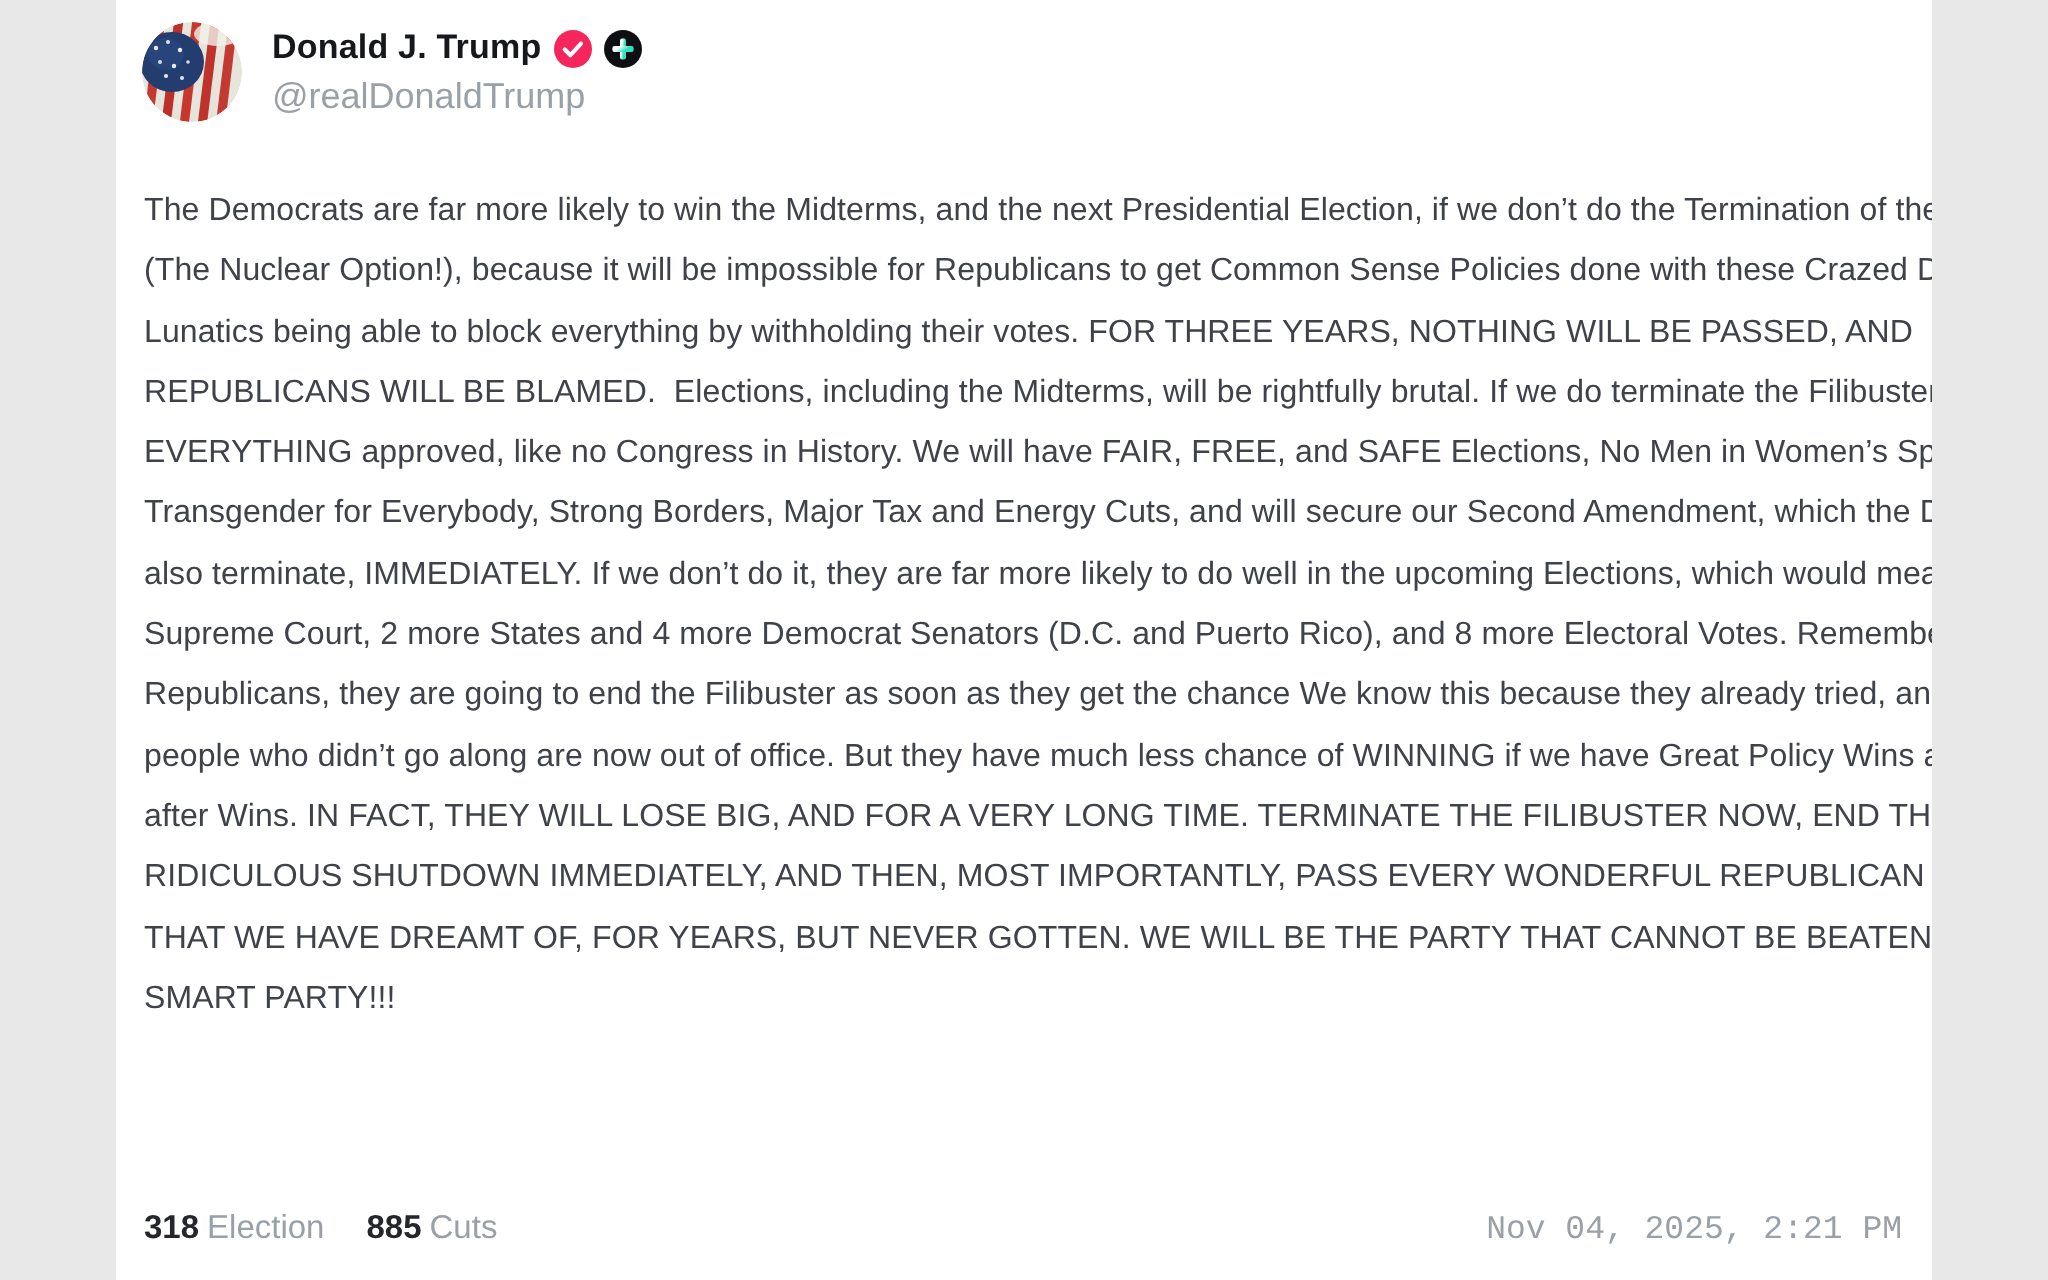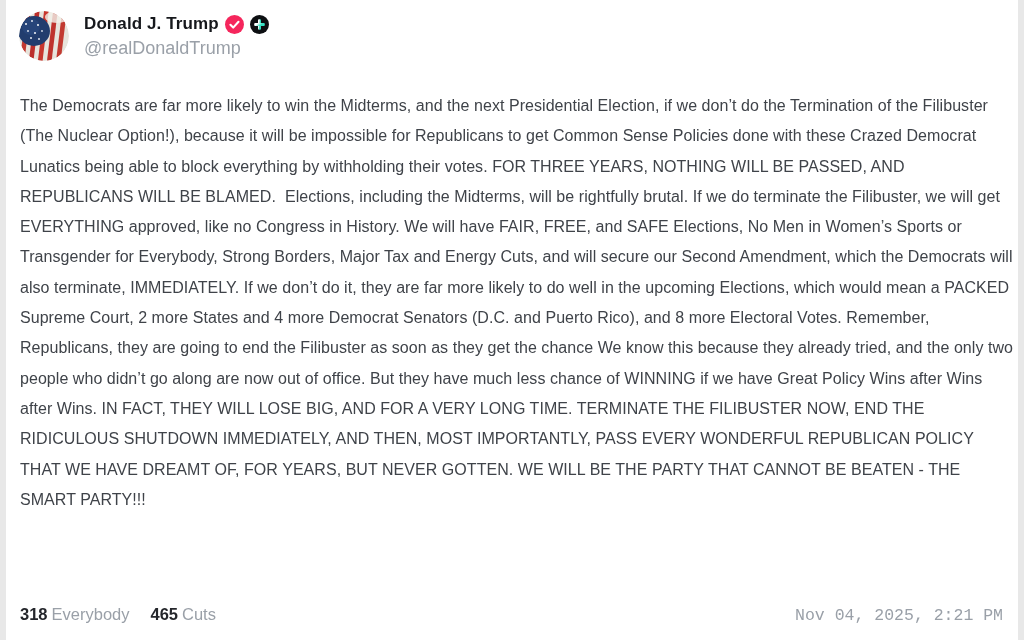--- a/index.html
+++ b/index.html
@@ -1,19 +1,19 @@
 <!DOCTYPE html>
 <html style="--background: #ffffff; --body-text: #3f4349; --name-text: #16181c; --muted-text: #9aa0a8; --stat-number: #24262b; --verified-badge: #f5265c; --plus-badge-bg: #0d0f12; --plus-glyph-start: #ffffff; --plus-glyph-end: #35e0c2;"><head>
 <meta charset="utf-8">
 <style>
   * { margin: 0; padding: 0; box-sizing: border-box; }
   html, body { background: #e8e8e8; }
   .post-card {
     position: relative;
-    width: 1012px;
+    width: 908px;
     height: 640px;
     background: var(--background, #ffffff);
     font-family: "Liberation Sans", sans-serif;
     overflow: hidden;
     margin: 0 auto;
   }
   .header {
     position: absolute;
     top: 11px;
     left: 13px;
@@ -131,19 +131,19 @@
         </span>
       </div>
       <div class="handle">@realDonaldTrump</div>
     </div>
   </div>
 
   <div class="post-body">The Democrats are far more likely to win the Midterms, and the next Presidential Election, if we don’t do the Termination of the Filibuster (The Nuclear Option!), because it will be impossible for Republicans to get Common Sense Policies done with these Crazed Democrat Lunatics being able to block everything by withholding their votes. FOR THREE YEARS, NOTHING WILL BE PASSED, AND REPUBLICANS WILL BE BLAMED.  Elections, including the Midterms, will be rightfully brutal. If we do terminate the Filibuster, we will get EVERYTHING approved, like no Congress in History. We will have FAIR, FREE, and SAFE Elections, No Men in Women’s Sports or Transgender for Everybody, Strong Borders, Major Tax and Energy Cuts, and will secure our Second Amendment, which the Democrats will also terminate, IMMEDIATELY. If we don’t do it, they are far more likely to do well in the upcoming Elections, which would mean a PACKED Supreme Court, 2 more States and 4 more Democrat Senators (D.C. and Puerto Rico), and 8 more Electoral Votes. Remember, Republicans, they are going to end the Filibuster as soon as they get the chance We know this because they already tried, and the only two people who didn’t go along are now out of office. But they have much less chance of WINNING if we have Great Policy Wins after Wins after Wins. IN FACT, THEY WILL LOSE BIG, AND FOR A VERY LONG TIME. TERMINATE THE FILIBUSTER NOW, END THE RIDICULOUS SHUTDOWN IMMEDIATELY, AND THEN, MOST IMPORTANTLY, PASS EVERY WONDERFUL REPUBLICAN POLICY THAT WE HAVE DREAMT OF, FOR YEARS, BUT NEVER GOTTEN. WE WILL BE THE PARTY THAT CANNOT BE BEATEN - THE SMART PARTY!!!</div>
 
   <div class="footer">
     <div class="stats">
-      <span class="stat"><span class="stat-num">318</span><span class="stat-label">Everybody</span></span>
-      <span class="stat"><span class="stat-num">465</span><span class="stat-label">Cuts</span></span>
+      <span class="stat"><span class="stat-num">318</span><span class="stat-label">Election</span></span>
+      <span class="stat"><span class="stat-num">885</span><span class="stat-label">Cuts</span></span>
     </div>
     <span class="timestamp">Nov 04, 2025, 2:21 PM</span>
   </div>
 
 </div>
 
 </body></html>

